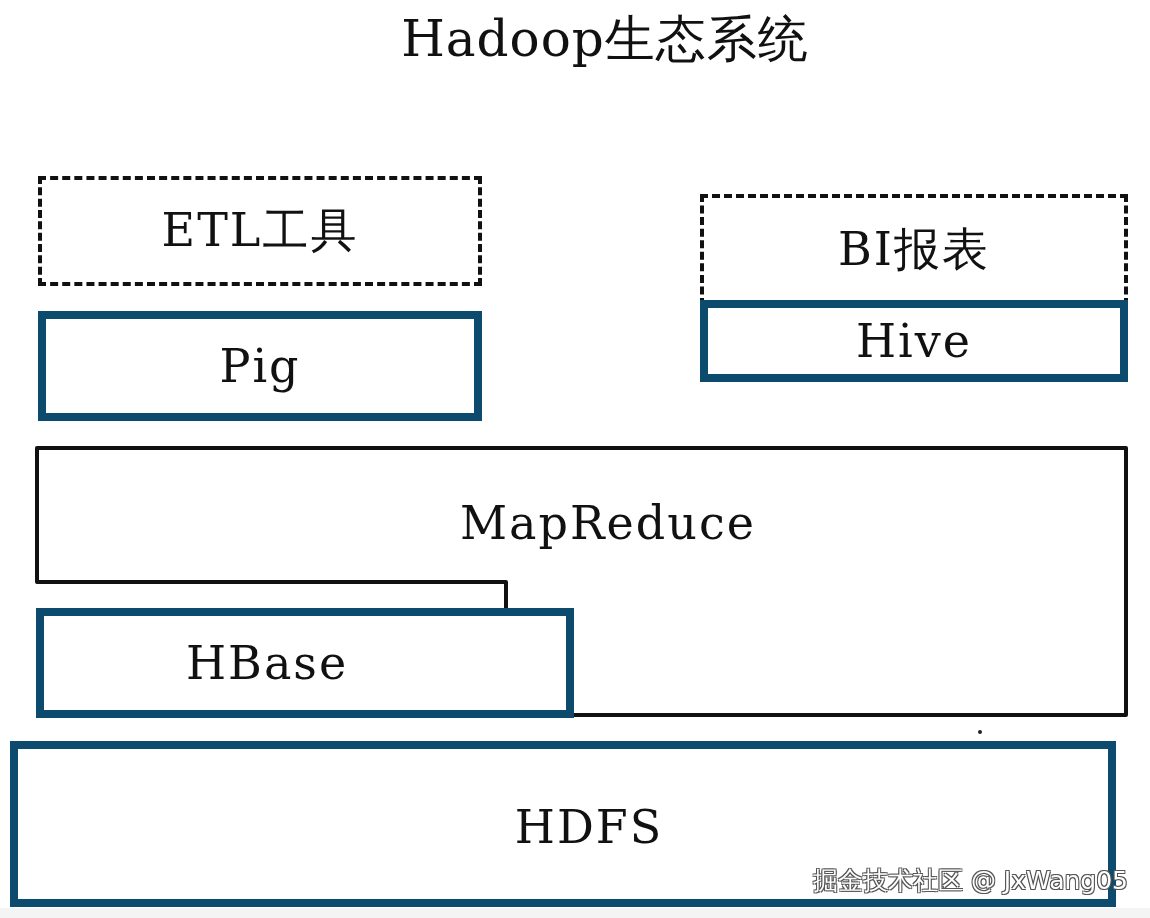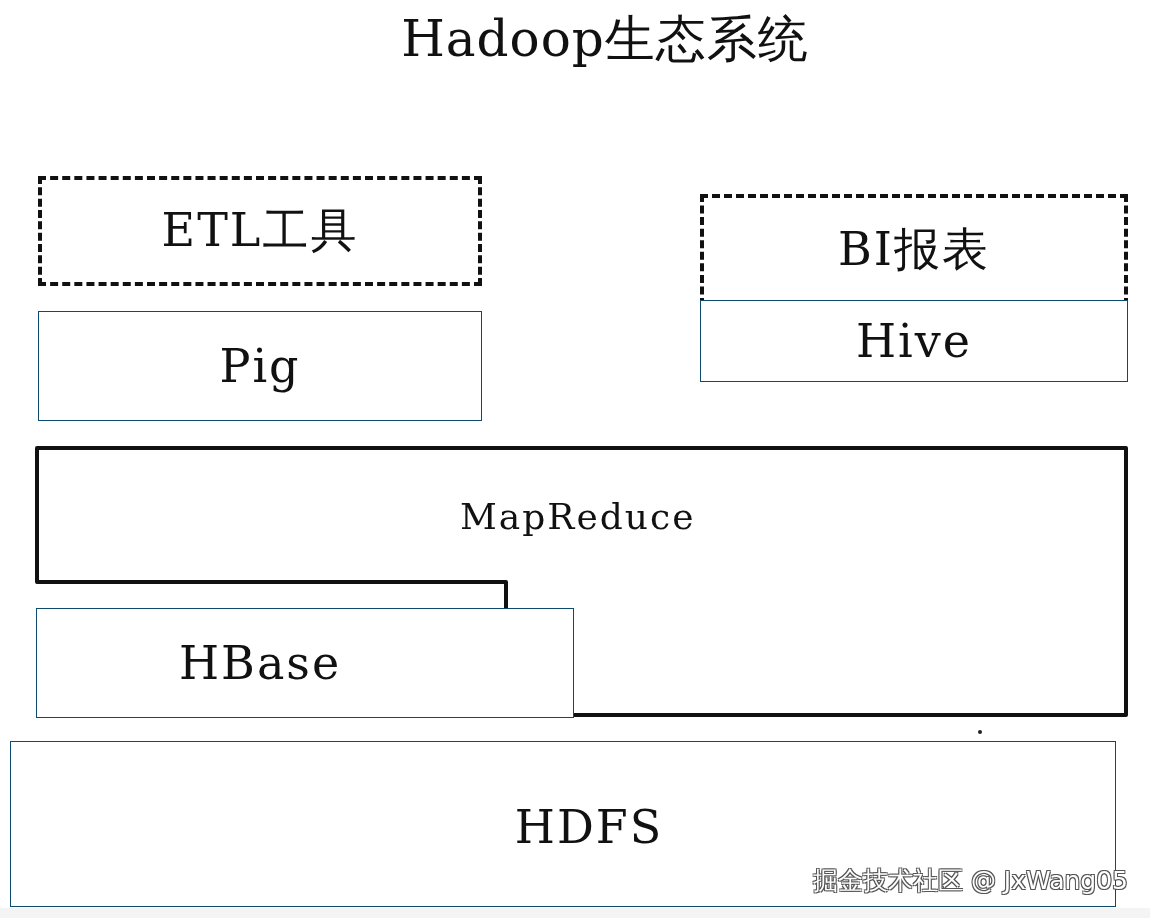--- a/index.html
+++ b/index.html
@@ -11,29 +11,29 @@
   }
   .bottom-strip {
     position: absolute; left: 0; top: 908px; width: 1150px; height: 10px; background: #f4f4f4;
   }
   .title {
     position: absolute; left: 0; width: 1210px; top: 6px; text-align: center;
     font-size: 50px; letter-spacing: 1px; color: #111;
   }
   .box {
     position: absolute; box-sizing: border-box;
-    border: 1px solid #0c4a6e; background: #fff;
+    border: 8px solid #0c4a6e; background: #fff;
     display: flex; align-items: center; justify-content: center;
     font-size: 46px; letter-spacing: 2px;
   }
   .dashed { border: 4px dashed #111; }
   .label { display: block; }
   svg.mr { position: absolute; left: 0; top: 0; }
   .mr-label {
-    position: absolute; left: 460px; top: 496px; font-size: 36px; letter-spacing: 2px;
+    position: absolute; left: 460px; top: 496px; font-size: 46px; letter-spacing: 2px;
   }
   .dot { position: absolute; left: 978px; top: 730px; width: 4px; height: 4px; background: #222; border-radius: 50%; }
   .watermark {
     position: absolute; right: 22px; top: 864px; font-family: "DejaVu Sans", "Liberation Sans", sans-serif;
     font-size: 25px; color: #fff;
     text-shadow: -1px -1px 0 #555, 1px -1px 0 #555, -1px 1px 0 #555, 1px 1px 0 #555;
   }
 </style>
 </head>
 <body>

